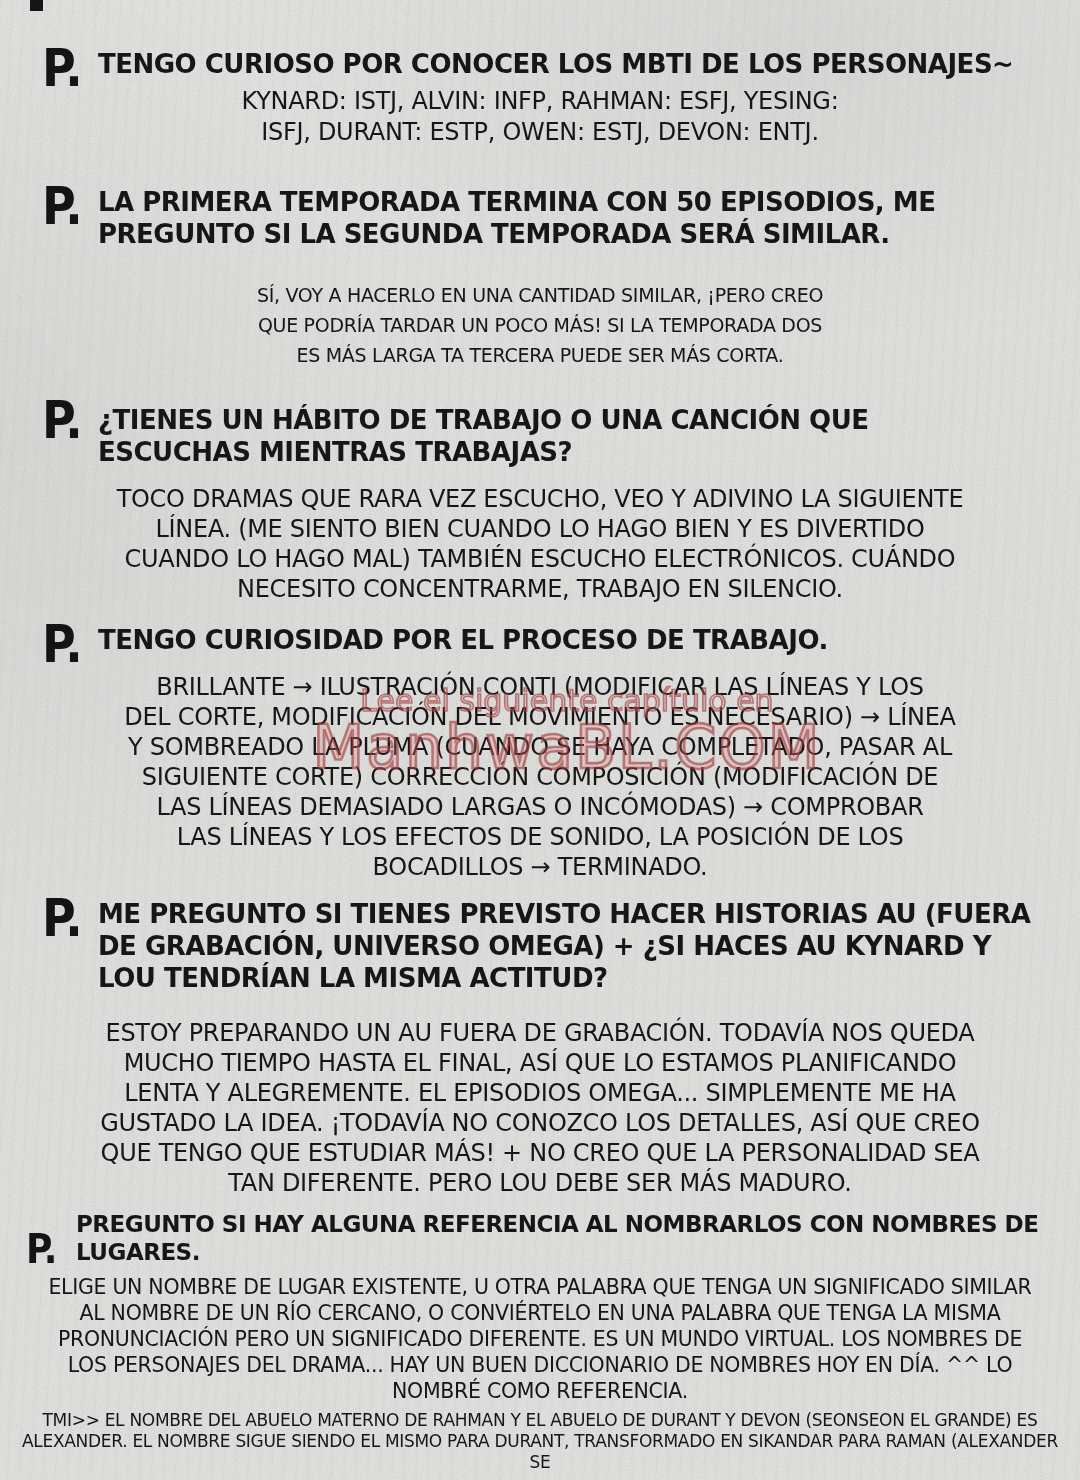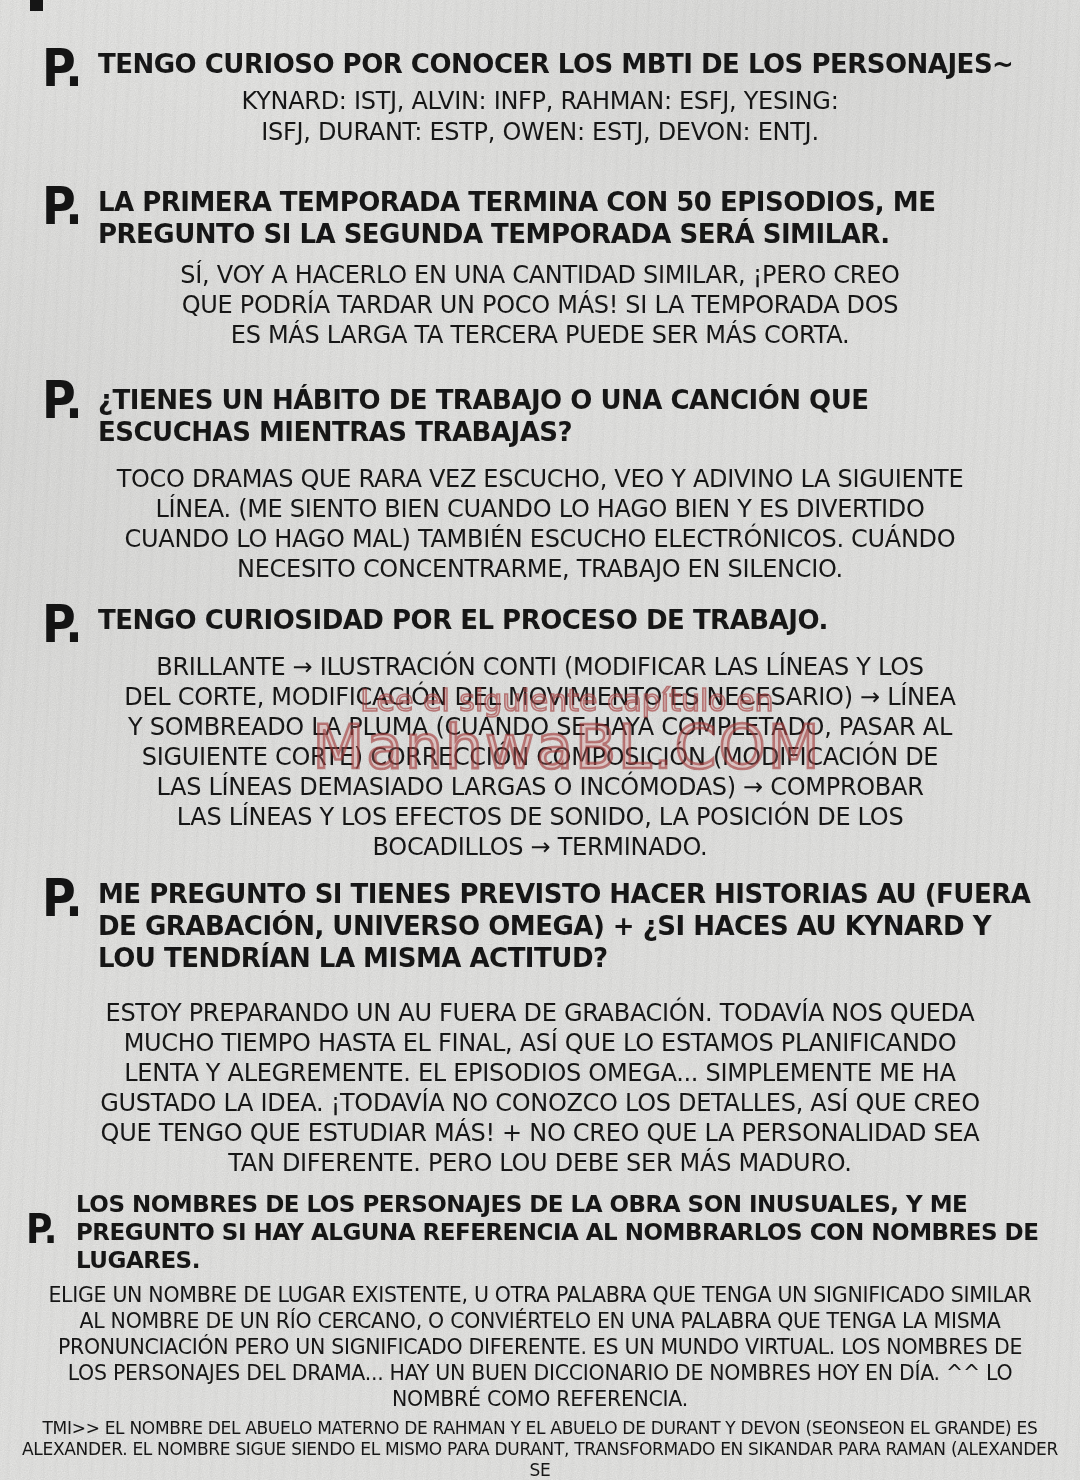--- a/index.html
+++ b/index.html
@@ -28,21 +28,21 @@
     letter-spacing:-2px;
     color:var(--marker-color,#141414);
     transform:scaleY(1.12);transform-origin:top left;
   }
   .qtext{font-weight:bold;font-size:26px;line-height:32px;letter-spacing:-0.5px;padding-top:2px;}
   .answer{text-align:center;letter-spacing:-0.3px;}
 
   
   .s1 .answer{font-size:24px;line-height:31px;width:860px;margin:0 auto 0 auto;}
   .s2{margin-top:36px;}
-  .s2 .answer{font-size:24px;line-height:30px;width:900px;margin:10px auto 0 auto;}
+  .s2 .answer{font-size:19px;line-height:30px;width:900px;margin:30px auto 0 auto;}
   .s3{margin-top:28px;}
   .s3 .qtext{padding-top:6px;}
   .s3 .answer{font-size:24px;line-height:30px;width:980px;margin:16px auto 0 auto;}
   .s4{margin-top:18px;}
   .s4 .answer{font-size:24px;line-height:30px;width:960px;margin:10px auto 10px auto;}
   .s5{margin-top:14px;}
   .s5 .answer{font-size:24px;line-height:30px;width:1000px;margin:24px auto 0 auto;}
   .s6{margin-top:10px;}
   .s6 .pmark{font-size:36px;line-height:32px;flex:0 0 50px;margin-top:24px;padding-left:8px;}
   .s6 .qrow{padding-left:18px;}
@@ -163,21 +163,20 @@
       <div>GUSTADO LA IDEA. ¡TODAVÍA NO CONOZCO LOS DETALLES, ASÍ QUE CREO</div>
       <div>QUE TENGO QUE ESTUDIAR MÁS! + NO CREO QUE LA PERSONALIDAD SEA</div>
       <div>TAN DIFERENTE. PERO LOU DEBE SER MÁS MADURO.</div>
     </div>
   </section>
 
   <section class="qa s6">
     <div class="qrow">
       <span class="pmark">P.</span>
       <div class="qtext">
-        <div>LOS NOMBRES DE LOS PERSONAJES DE LA OBRA SON INUSUALES, Y ME</div>
         <div>PREGUNTO SI HAY ALGUNA REFERENCIA AL NOMBRARLOS CON NOMBRES DE</div>
         <div>LUGARES.</div>
       </div>
     </div>
     <div class="answer">
       <div>ELIGE UN NOMBRE DE LUGAR EXISTENTE, U OTRA PALABRA QUE TENGA UN SIGNIFICADO SIMILAR</div>
       <div>AL NOMBRE DE UN RÍO CERCANO, O CONVIÉRTELO EN UNA PALABRA QUE TENGA LA MISMA</div>
       <div>PRONUNCIACIÓN PERO UN SIGNIFICADO DIFERENTE. ES UN MUNDO VIRTUAL. LOS NOMBRES DE</div>
       <div>LOS PERSONAJES DEL DRAMA... HAY UN BUEN DICCIONARIO DE NOMBRES HOY EN DÍA. ^^ LO</div>
       <div>NOMBRÉ COMO REFERENCIA.</div>

